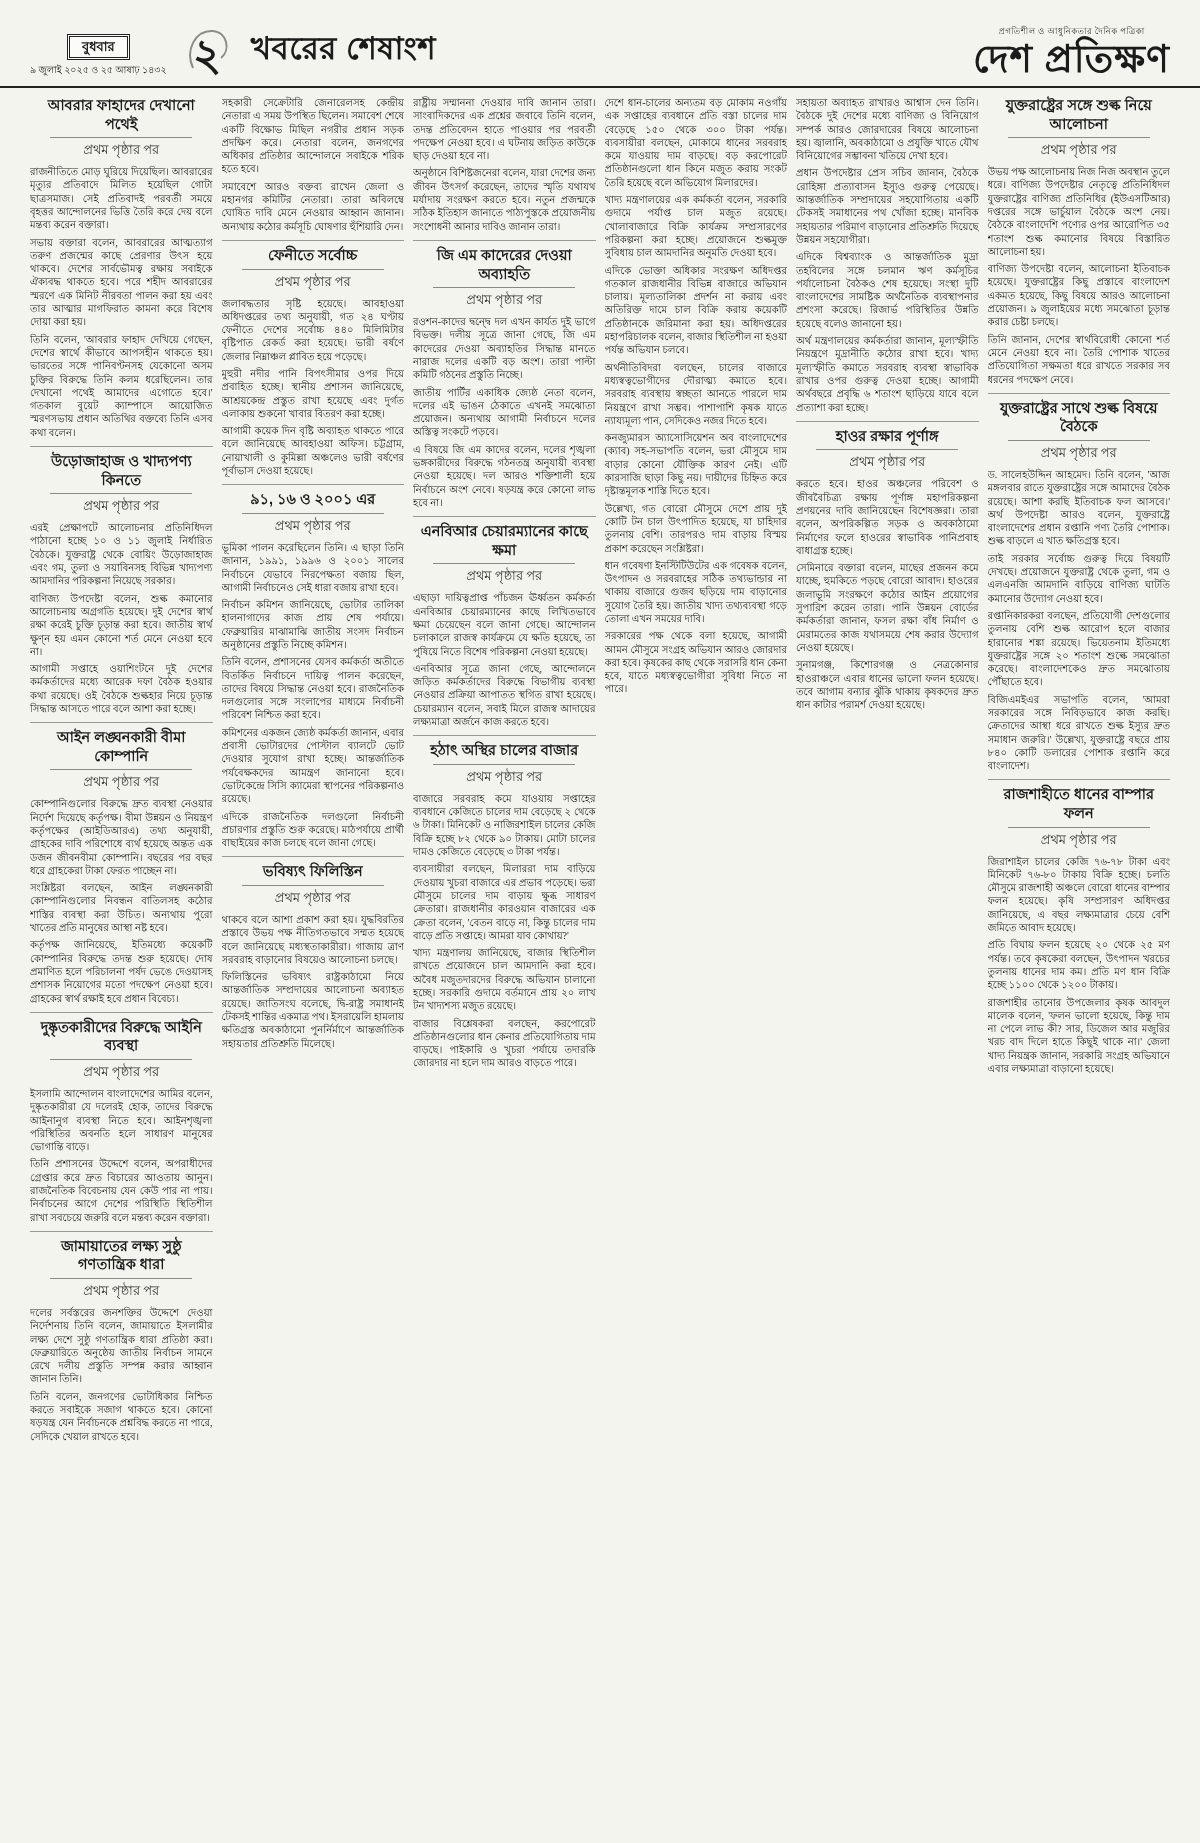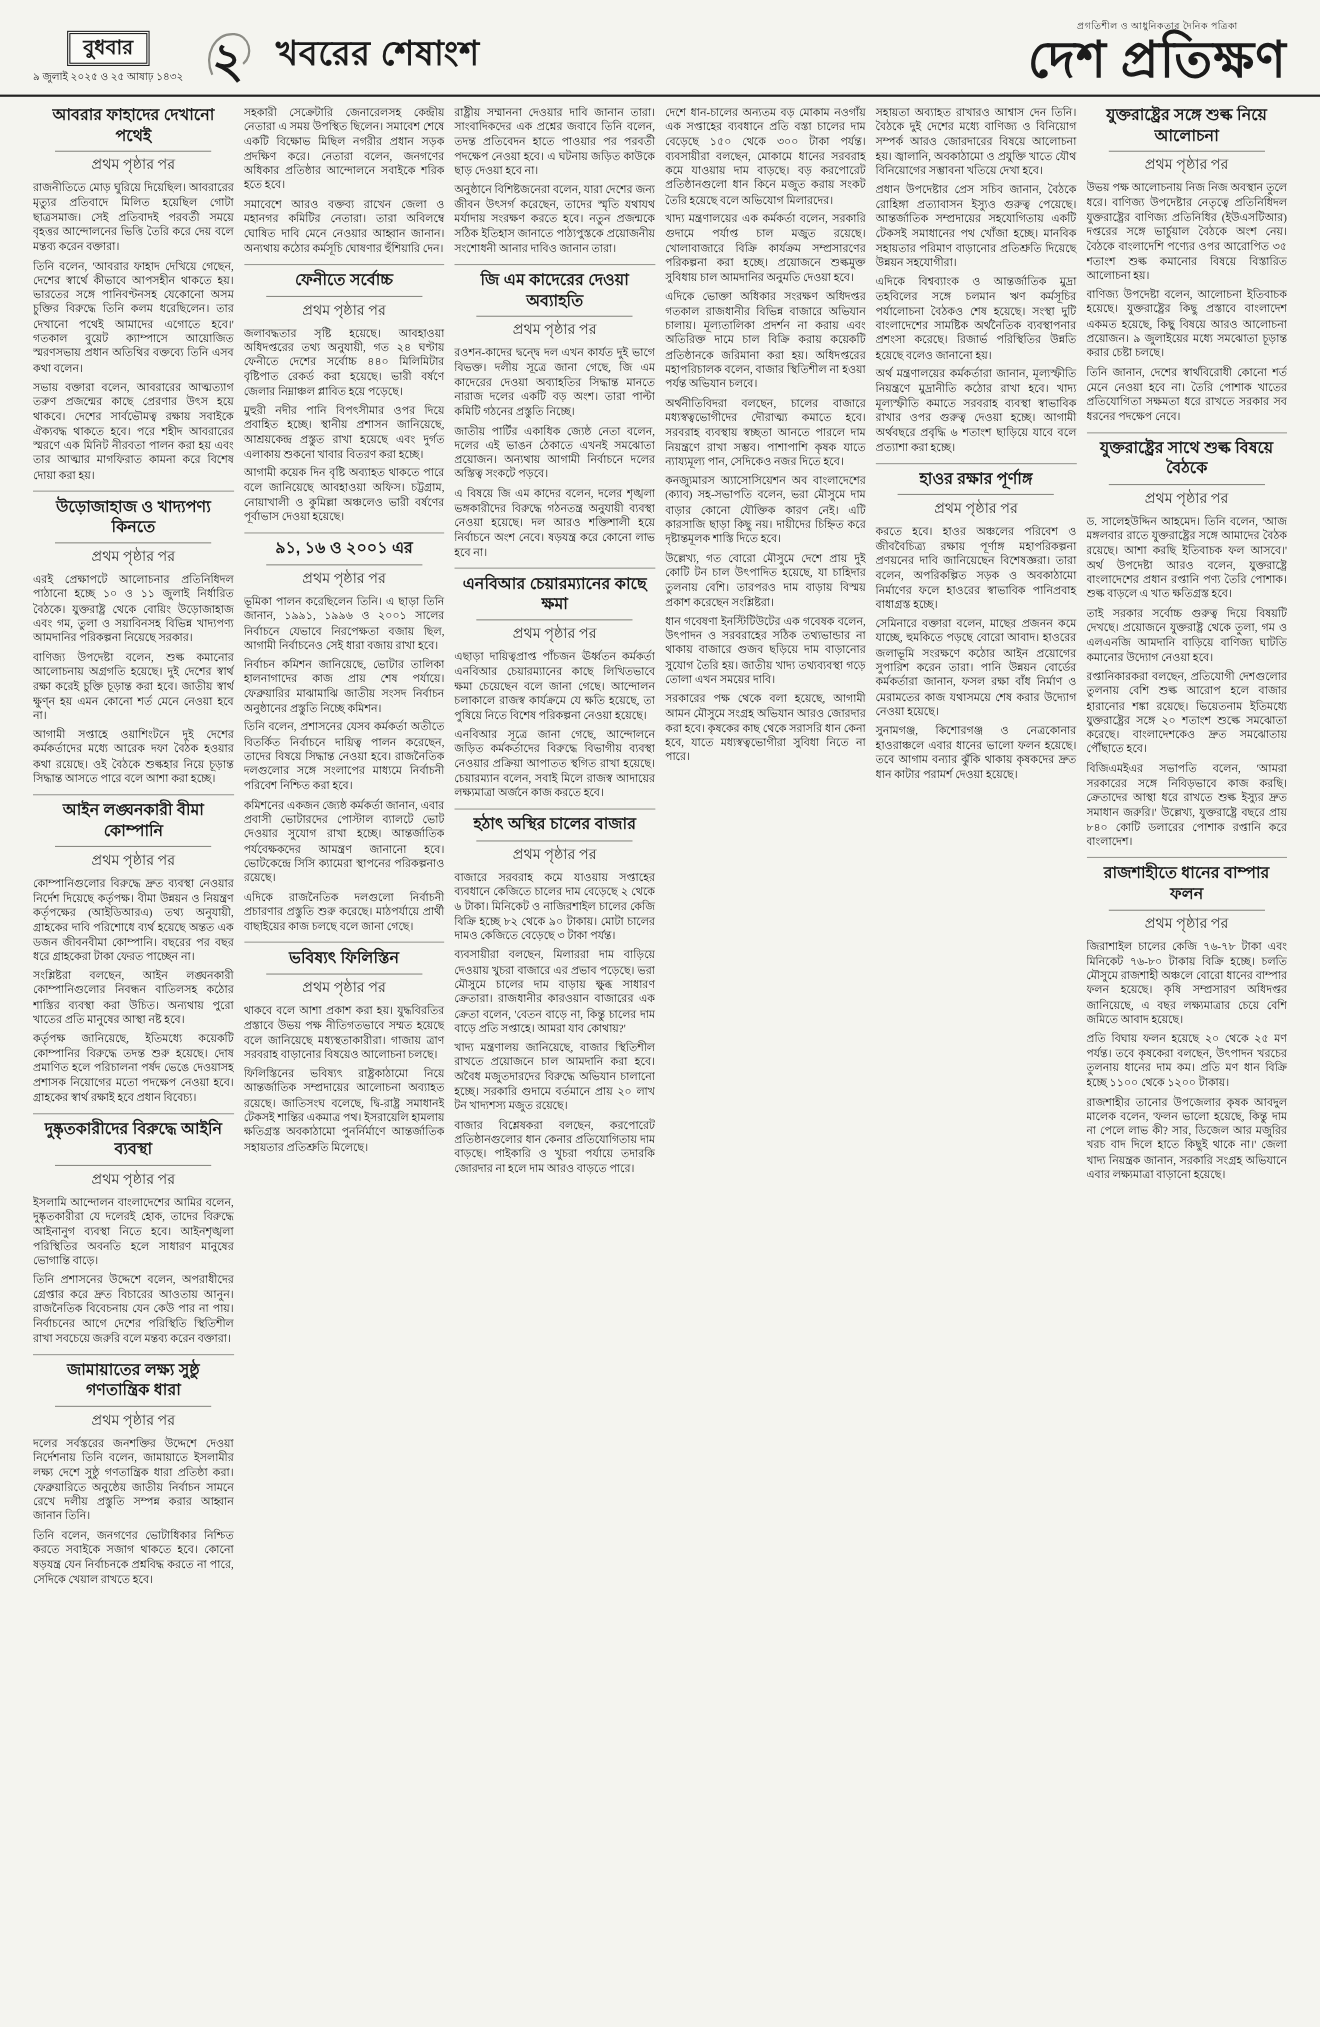--- a/index.html
+++ b/index.html
@@ -18,42 +18,42 @@
     display:flex;align-items:flex-end;
     padding:14px 30px 8px 30px;
     border-bottom:2px solid #222;
     box-sizing:border-box;
     height:88px;
   }
   .left-block{display:flex;flex-direction:column;align-items:center;margin-right:14px;}
   .day-box{
     border:3px double #222;
     padding:2px 12px;
-    font-weight:bold;font-size:18px;line-height:1.2;
+    font-weight:bold;font-size:13px;line-height:1.2;
     background:#fbfbf7;
   }
   .date-line{font-size:9.5px;margin-top:3px;white-space:nowrap;color:#222;}
   .page-num-wrap{position:relative;width:56px;height:58px;margin-right:14px;flex:none;}
   .page-num-wrap svg{position:absolute;left:2px;top:4px;}
   .page-num{
     position:absolute;left:12px;top:2px;
     font-size:44px;font-weight:bold;font-family:"Liberation Serif",serif;
   }
   .section-title{
     margin:0 0 2px 0;
     font-size:31px;font-weight:bold;letter-spacing:.5px;
     font-family:"Liberation Sans", sans-serif;
     white-space:nowrap;
   }
   .spacer{flex:1;}
   .brand{display:flex;flex-direction:column;align-items:center;margin-left:31px;}
   .tagline{font-size:8.5px;color:#333;margin-bottom:1px;letter-spacing:.5px;}
   .paper-name{
-    font-size:46px;font-weight:bold;line-height:1;
-    font-family:Liberation Serif, serif;
+    font-size:38px;font-weight:bold;line-height:1;
+    font-family:Liberation Sans, sans-serif;
     letter-spacing:1px;
   }
   
   .columns{
     display:flex;gap:9px;
     padding:8px 30px 14px 30px;
     box-sizing:border-box;
     height:calc(100% - 88px);
     overflow:hidden;
   }
@@ -102,22 +102,22 @@
       <div class="tagline">প্রগতিশীল ও আধুনিকতার দৈনিক পত্রিকা</div>
       <div class="paper-name">দেশ প্রতিক্ষণ</div>
     </div>
   </header>
 
   <main class="columns">
       <div class="col">
         <h2 class="headline">আবরার ফাহাদের দেখানো পথেই</h2>
         <div class="continued">প্রথম পৃষ্ঠার পর</div>
         <p class="body-text">রাজনীতিতে মোড় ঘুরিয়ে দিয়েছিল। আবরারের মৃত্যুর প্রতিবাদে মিলিত হয়েছিল গোটা ছাত্রসমাজ। সেই প্রতিবাদই পরবর্তী সময়ে বৃহত্তর আন্দোলনের ভিত্তি তৈরি করে দেয় বলে মন্তব্য করেন বক্তারা।</p>
+        <p class="body-text">সভায় বক্তারা বলেন, আবরারের আত্মত্যাগ তরুণ প্রজন্মের কাছে প্রেরণার উৎস হয়ে থাকবে। দেশের সার্বভৌমত্ব রক্ষায় সবাইকে ঐক্যবদ্ধ থাকতে হবে। পরে শহীদ আবরারের স্মরণে এক মিনিট নীরবতা পালন করা হয় এবং তার আত্মার মাগফিরাত কামনা করে বিশেষ দোয়া করা হয়।</p>
         <p class="body-text">তিনি বলেন, 'আবরার ফাহাদ দেখিয়ে গেছেন, দেশের স্বার্থে কীভাবে আপসহীন থাকতে হয়। ভারতের সঙ্গে পানিবণ্টনসহ যেকোনো অসম চুক্তির বিরুদ্ধে তিনি কলম ধরেছিলেন। তার দেখানো পথেই আমাদের এগোতে হবে।' গতকাল বুয়েট ক্যাম্পাসে আয়োজিত স্মরণসভায় প্রধান অতিথির বক্তব্যে তিনি এসব কথা বলেন।</p>
-        <p class="body-text">সভায় বক্তারা বলেন, আবরারের আত্মত্যাগ তরুণ প্রজন্মের কাছে প্রেরণার উৎস হয়ে থাকবে। দেশের সার্বভৌমত্ব রক্ষায় সবাইকে ঐক্যবদ্ধ থাকতে হবে। পরে শহীদ আবরারের স্মরণে এক মিনিট নীরবতা পালন করা হয় এবং তার আত্মার মাগফিরাত কামনা করে বিশেষ দোয়া করা হয়।</p>
         <h2 class="headline">উড়োজাহাজ ও খাদ্যপণ্য কিনতে</h2>
         <div class="continued">প্রথম পৃষ্ঠার পর</div>
         <p class="body-text">এরই প্রেক্ষাপটে আলোচনার প্রতিনিধিদল পাঠানো হচ্ছে ১০ ও ১১ জুলাই নির্ধারিত বৈঠকে। যুক্তরাষ্ট্র থেকে বোয়িং উড়োজাহাজ এবং গম, তুলা ও সয়াবিনসহ বিভিন্ন খাদ্যপণ্য আমদানির পরিকল্পনা নিয়েছে সরকার।</p>
         <p class="body-text">বাণিজ্য উপদেষ্টা বলেন, শুল্ক কমানোর আলোচনায় অগ্রগতি হয়েছে। দুই দেশের স্বার্থ রক্ষা করেই চুক্তি চূড়ান্ত করা হবে। জাতীয় স্বার্থ ক্ষুণ্ন হয় এমন কোনো শর্ত মেনে নেওয়া হবে না।</p>
         <p class="body-text">আগামী সপ্তাহে ওয়াশিংটনে দুই দেশের কর্মকর্তাদের মধ্যে আরেক দফা বৈঠক হওয়ার কথা রয়েছে। ওই বৈঠকে শুল্কহার নিয়ে চূড়ান্ত সিদ্ধান্ত আসতে পারে বলে আশা করা হচ্ছে।</p>
         <h2 class="headline">আইন লঙ্ঘনকারী বীমা কোম্পানি</h2>
         <div class="continued">প্রথম পৃষ্ঠার পর</div>
         <p class="body-text">কোম্পানিগুলোর বিরুদ্ধে দ্রুত ব্যবস্থা নেওয়ার নির্দেশ দিয়েছে কর্তৃপক্ষ। বীমা উন্নয়ন ও নিয়ন্ত্রণ কর্তৃপক্ষের (আইডিআরএ) তথ্য অনুযায়ী, গ্রাহকের দাবি পরিশোধে ব্যর্থ হয়েছে অন্তত এক ডজন জীবনবীমা কোম্পানি। বছরের পর বছর ধরে গ্রাহকেরা টাকা ফেরত পাচ্ছেন না।</p>
         <p class="body-text">সংশ্লিষ্টরা বলছেন, আইন লঙ্ঘনকারী কোম্পানিগুলোর নিবন্ধন বাতিলসহ কঠোর শাস্তির ব্যবস্থা করা উচিত। অন্যথায় পুরো খাতের প্রতি মানুষের আস্থা নষ্ট হবে।</p>
         <p class="body-text">কর্তৃপক্ষ জানিয়েছে, ইতিমধ্যে কয়েকটি কোম্পানির বিরুদ্ধে তদন্ত শুরু হয়েছে। দোষ প্রমাণিত হলে পরিচালনা পর্ষদ ভেঙে দেওয়াসহ প্রশাসক নিয়োগের মতো পদক্ষেপ নেওয়া হবে। গ্রাহকের স্বার্থ রক্ষাই হবে প্রধান বিবেচ্য।</p>

